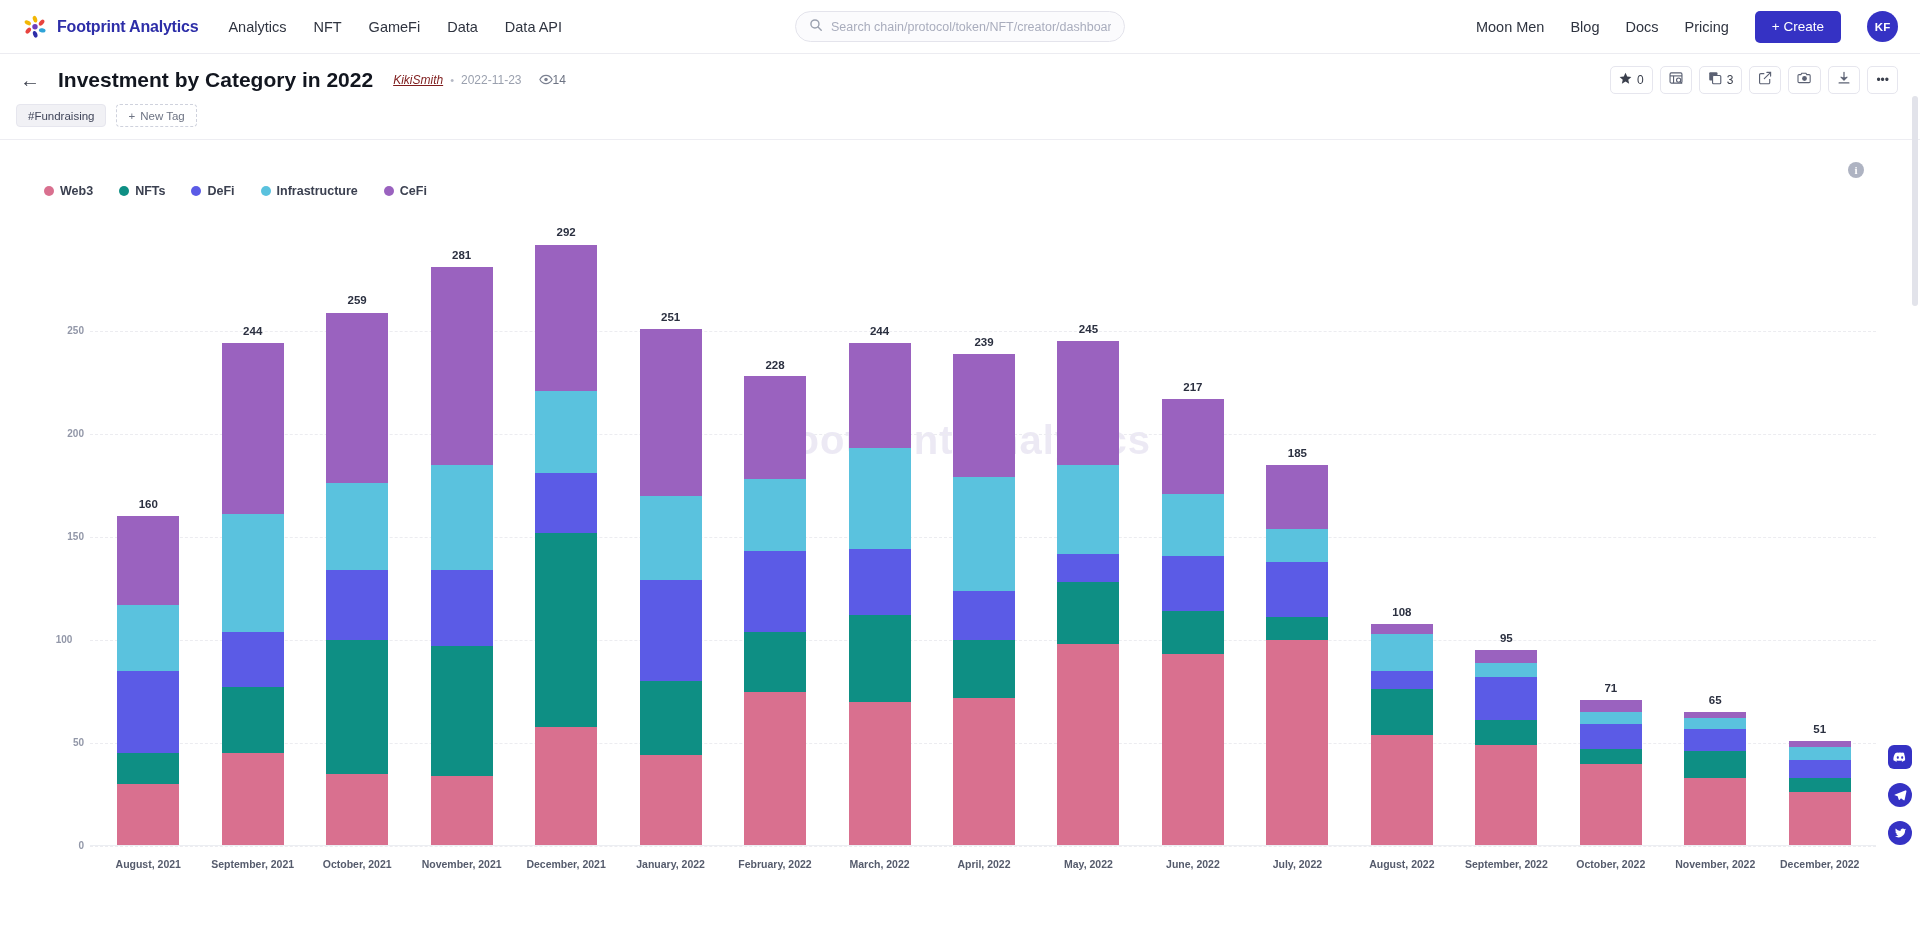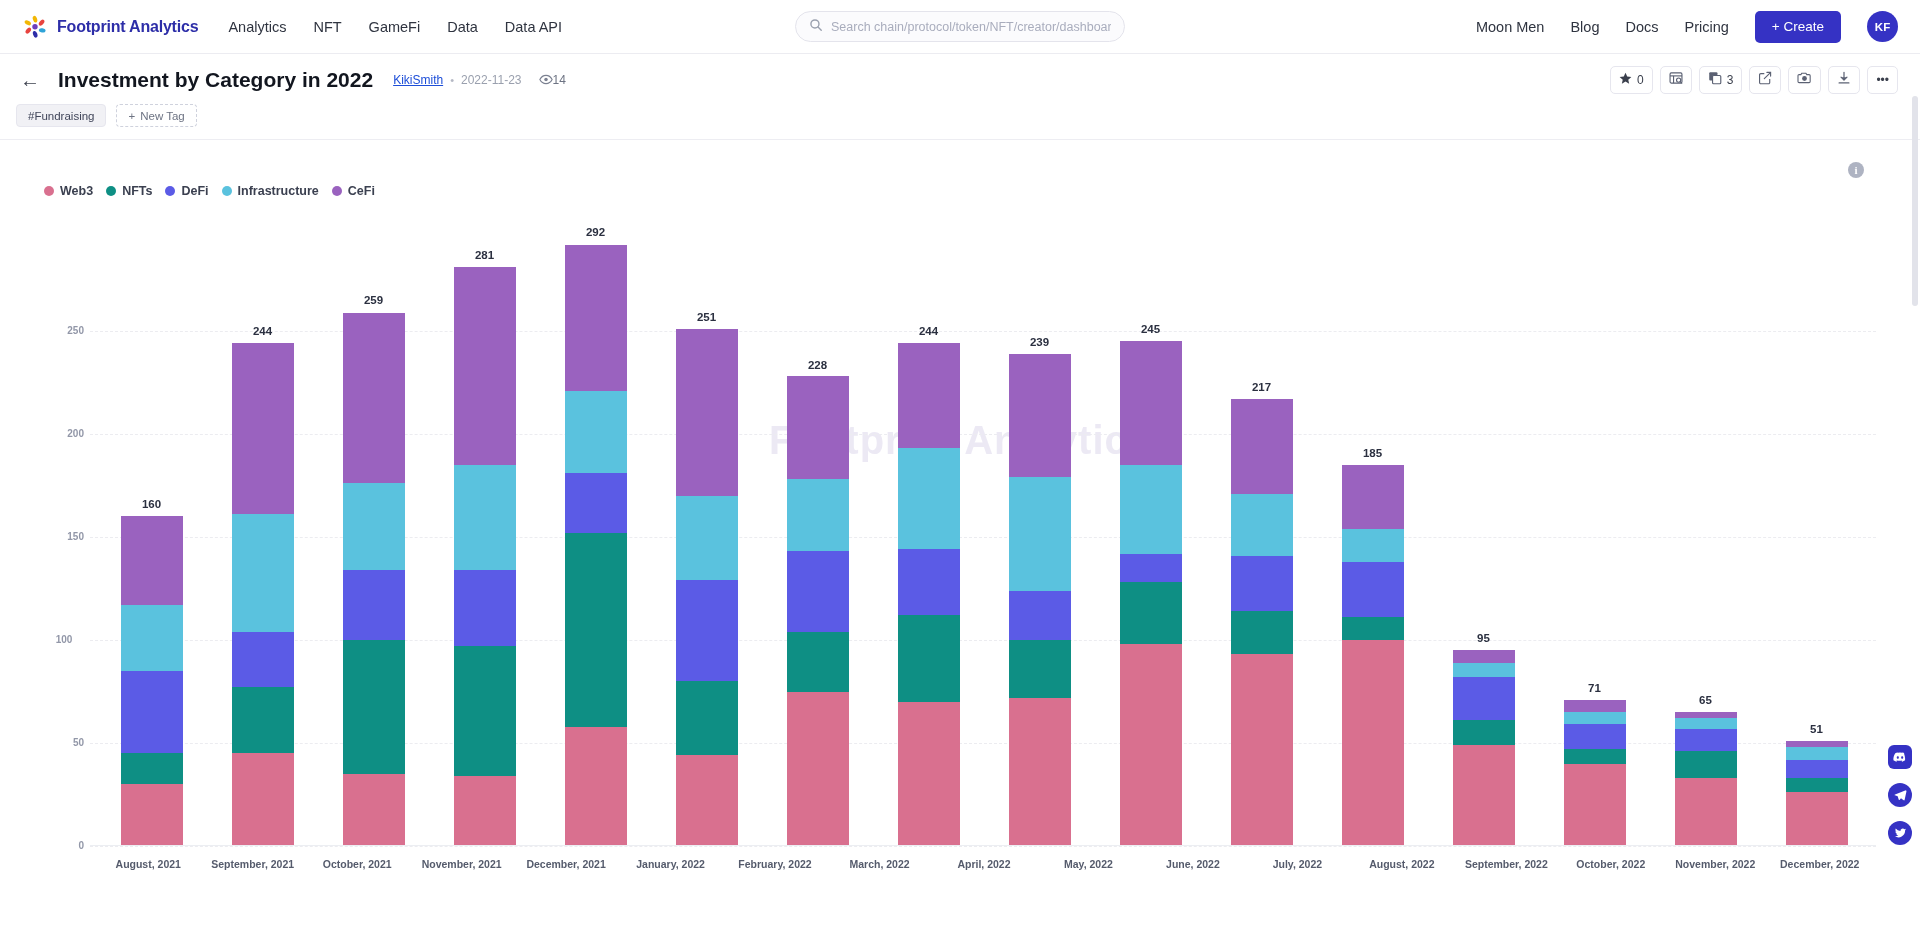--- a/index.html
+++ b/index.html
@@ -67,21 +67,21 @@
     padding: 12px 22px 0 16px;
     gap: 14px;
   }
   .back-arrow {
     font-size: 20px; color: #3a3f4c; cursor: pointer; line-height: 1;
     padding: 0 4px;
   }
   .page-title { font-size: 21px; font-weight: bold; color: #12161f; white-space: nowrap; }
   .meta { display: flex; align-items: center; gap: 7px; margin-left: 6px; }
   .meta-author {
-    font-size: 12px; color: #1d4ed8; text-decoration: underline; cursor: pointer;
+    font-size: 12px; color: #7f1d1d; text-decoration: underline; cursor: pointer; font-style: italic;
   }
   .meta-dot { color: #b4b8c4; font-size: 11px; }
   .meta-date { font-size: 12px; color: #9aa0ae; }
   .meta-views { display: flex; align-items: center; gap: 0; margin-left: 10px; }
   .meta-views-count { font-size: 12px; color: #6d7383; }
 
   .tools { margin-left: auto; display: flex; align-items: center; gap: 7px; }
   .tool-btn {
     height: 28px; min-width: 30px; padding: 0 8px;
     border: 1px solid #e6e6ee; border-radius: 5px; background: #fff;
@@ -111,21 +111,21 @@
   .chart-panel { position: relative; height: 810px; }
   .info-icon {
     position: absolute; right: 56px; top: 22px;
     width: 16px; height: 16px; border-radius: 50%;
     background: #aeb3c2; color: #fff; font-size: 11px; font-weight: bold;
     display: flex; align-items: center; justify-content: center;
     cursor: pointer; font-family: "Liberation Serif", serif;
   }
 
   .legend {
-    display: flex; align-items: center; gap: 13px;
+    display: flex; align-items: center; gap: 26px;
     padding: 44px 16px 0 44px;
   }
   .legend-item { display: flex; align-items: center; gap: 6px; cursor: pointer; }
   .legend-dot { width: 10px; height: 10px; border-radius: 50%; }
   .legend-label { font-size: 12.5px; color: #3b4050; font-weight: 600; }
 
   .plot {
     position: relative;
     margin: 8px 44px 0 44px;
     height: 640px;
@@ -493,20 +493,30 @@
           </div>
         </div>
         <div class="bar-col">
           <div class="bar-total" style="bottom: 387.1px;">185</div>
           <div class="bar-stack">
             <div class="seg" style="height: 206px; background: rgb(217, 112, 143);"></div>
             <div class="seg" style="height: 22.66px; background: rgb(14, 143, 132);"></div>
             <div class="seg" style="height: 55.62px; background: rgb(91, 91, 230);"></div>
             <div class="seg" style="height: 32.96px; background: rgb(90, 194, 222);"></div>
             <div class="seg" style="height: 63.86px; background: rgb(154, 98, 191);"></div>
+          </div>
+        </div>
+        <div class="bar-col">
+          <div class="bar-total" style="bottom: 228.48px;">108</div>
+          <div class="bar-stack">
+            <div class="seg" style="height: 111.24px; background: rgb(217, 112, 143);"></div>
+            <div class="seg" style="height: 45.32px; background: rgb(14, 143, 132);"></div>
+            <div class="seg" style="height: 18.54px; background: rgb(91, 91, 230);"></div>
+            <div class="seg" style="height: 37.08px; background: rgb(90, 194, 222);"></div>
+            <div class="seg" style="height: 10.3px; background: rgb(154, 98, 191);"></div>
           </div>
         </div>
         <div class="bar-col">
           <div class="bar-total" style="bottom: 201.7px;">95</div>
           <div class="bar-stack">
             <div class="seg" style="height: 100.94px; background: rgb(217, 112, 143);"></div>
             <div class="seg" style="height: 24.72px; background: rgb(14, 143, 132);"></div>
             <div class="seg" style="height: 43.26px; background: rgb(91, 91, 230);"></div>
             <div class="seg" style="height: 14.42px; background: rgb(90, 194, 222);"></div>
             <div class="seg" style="height: 12.36px; background: rgb(154, 98, 191);"></div>

